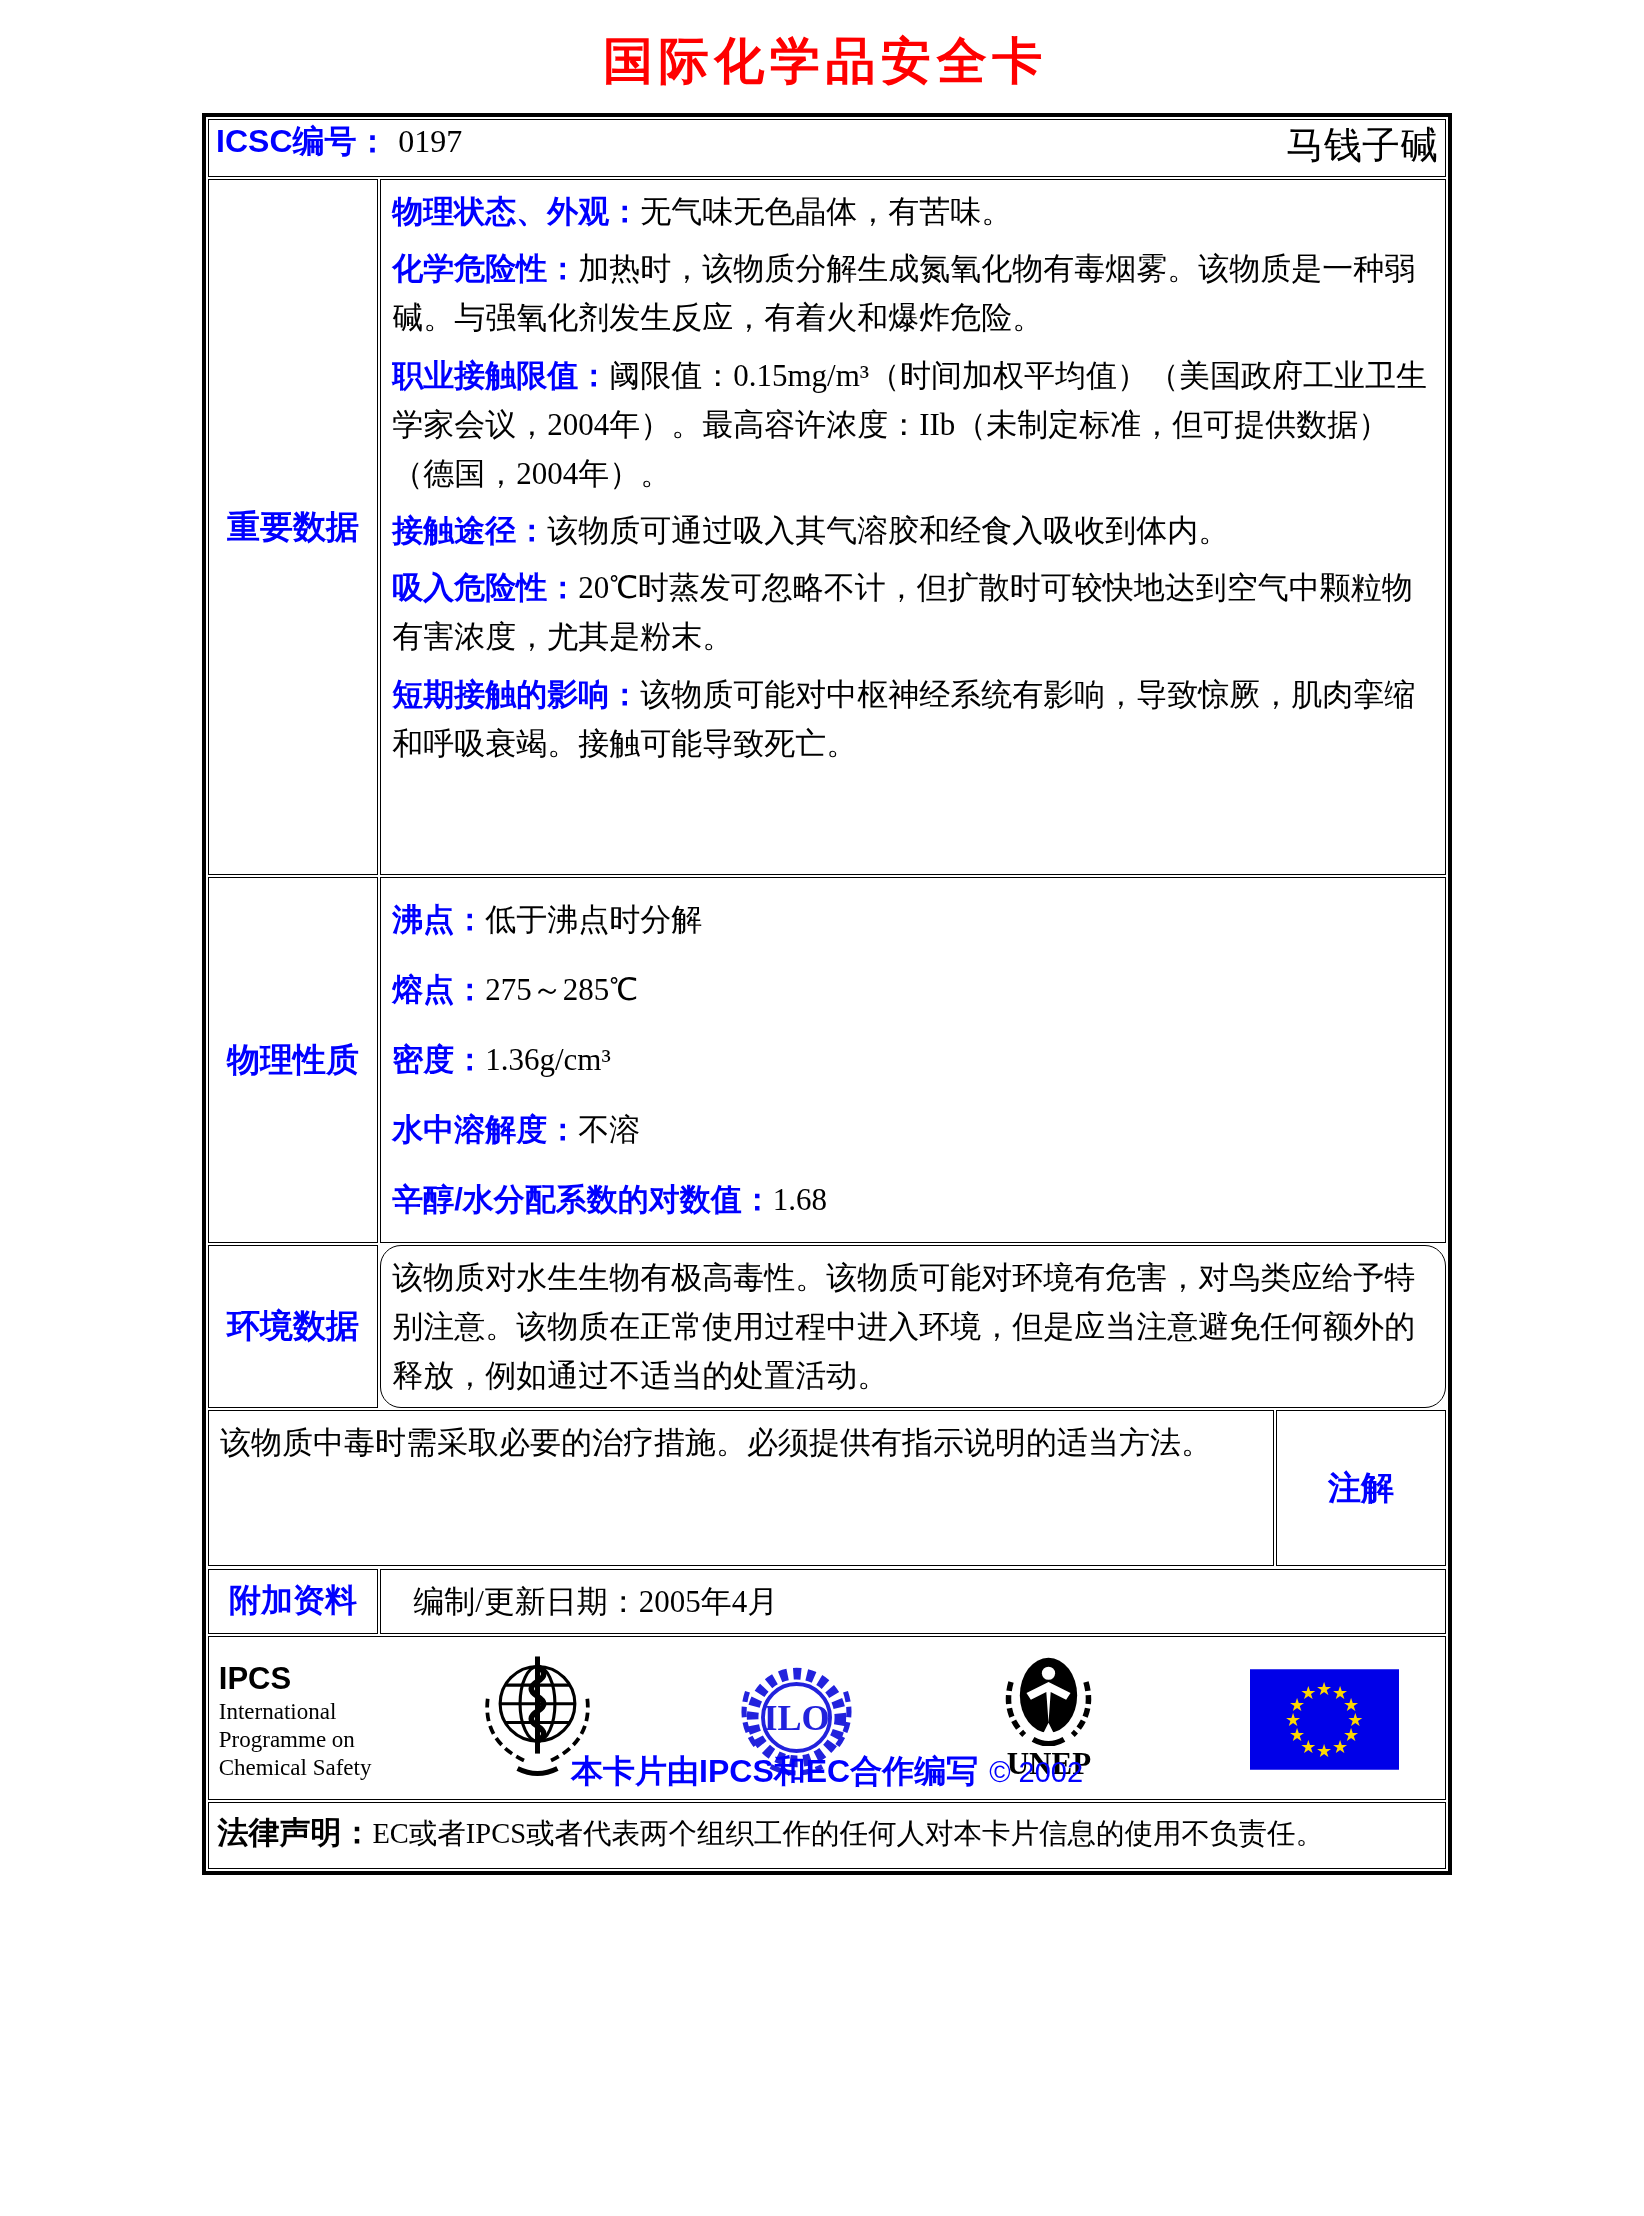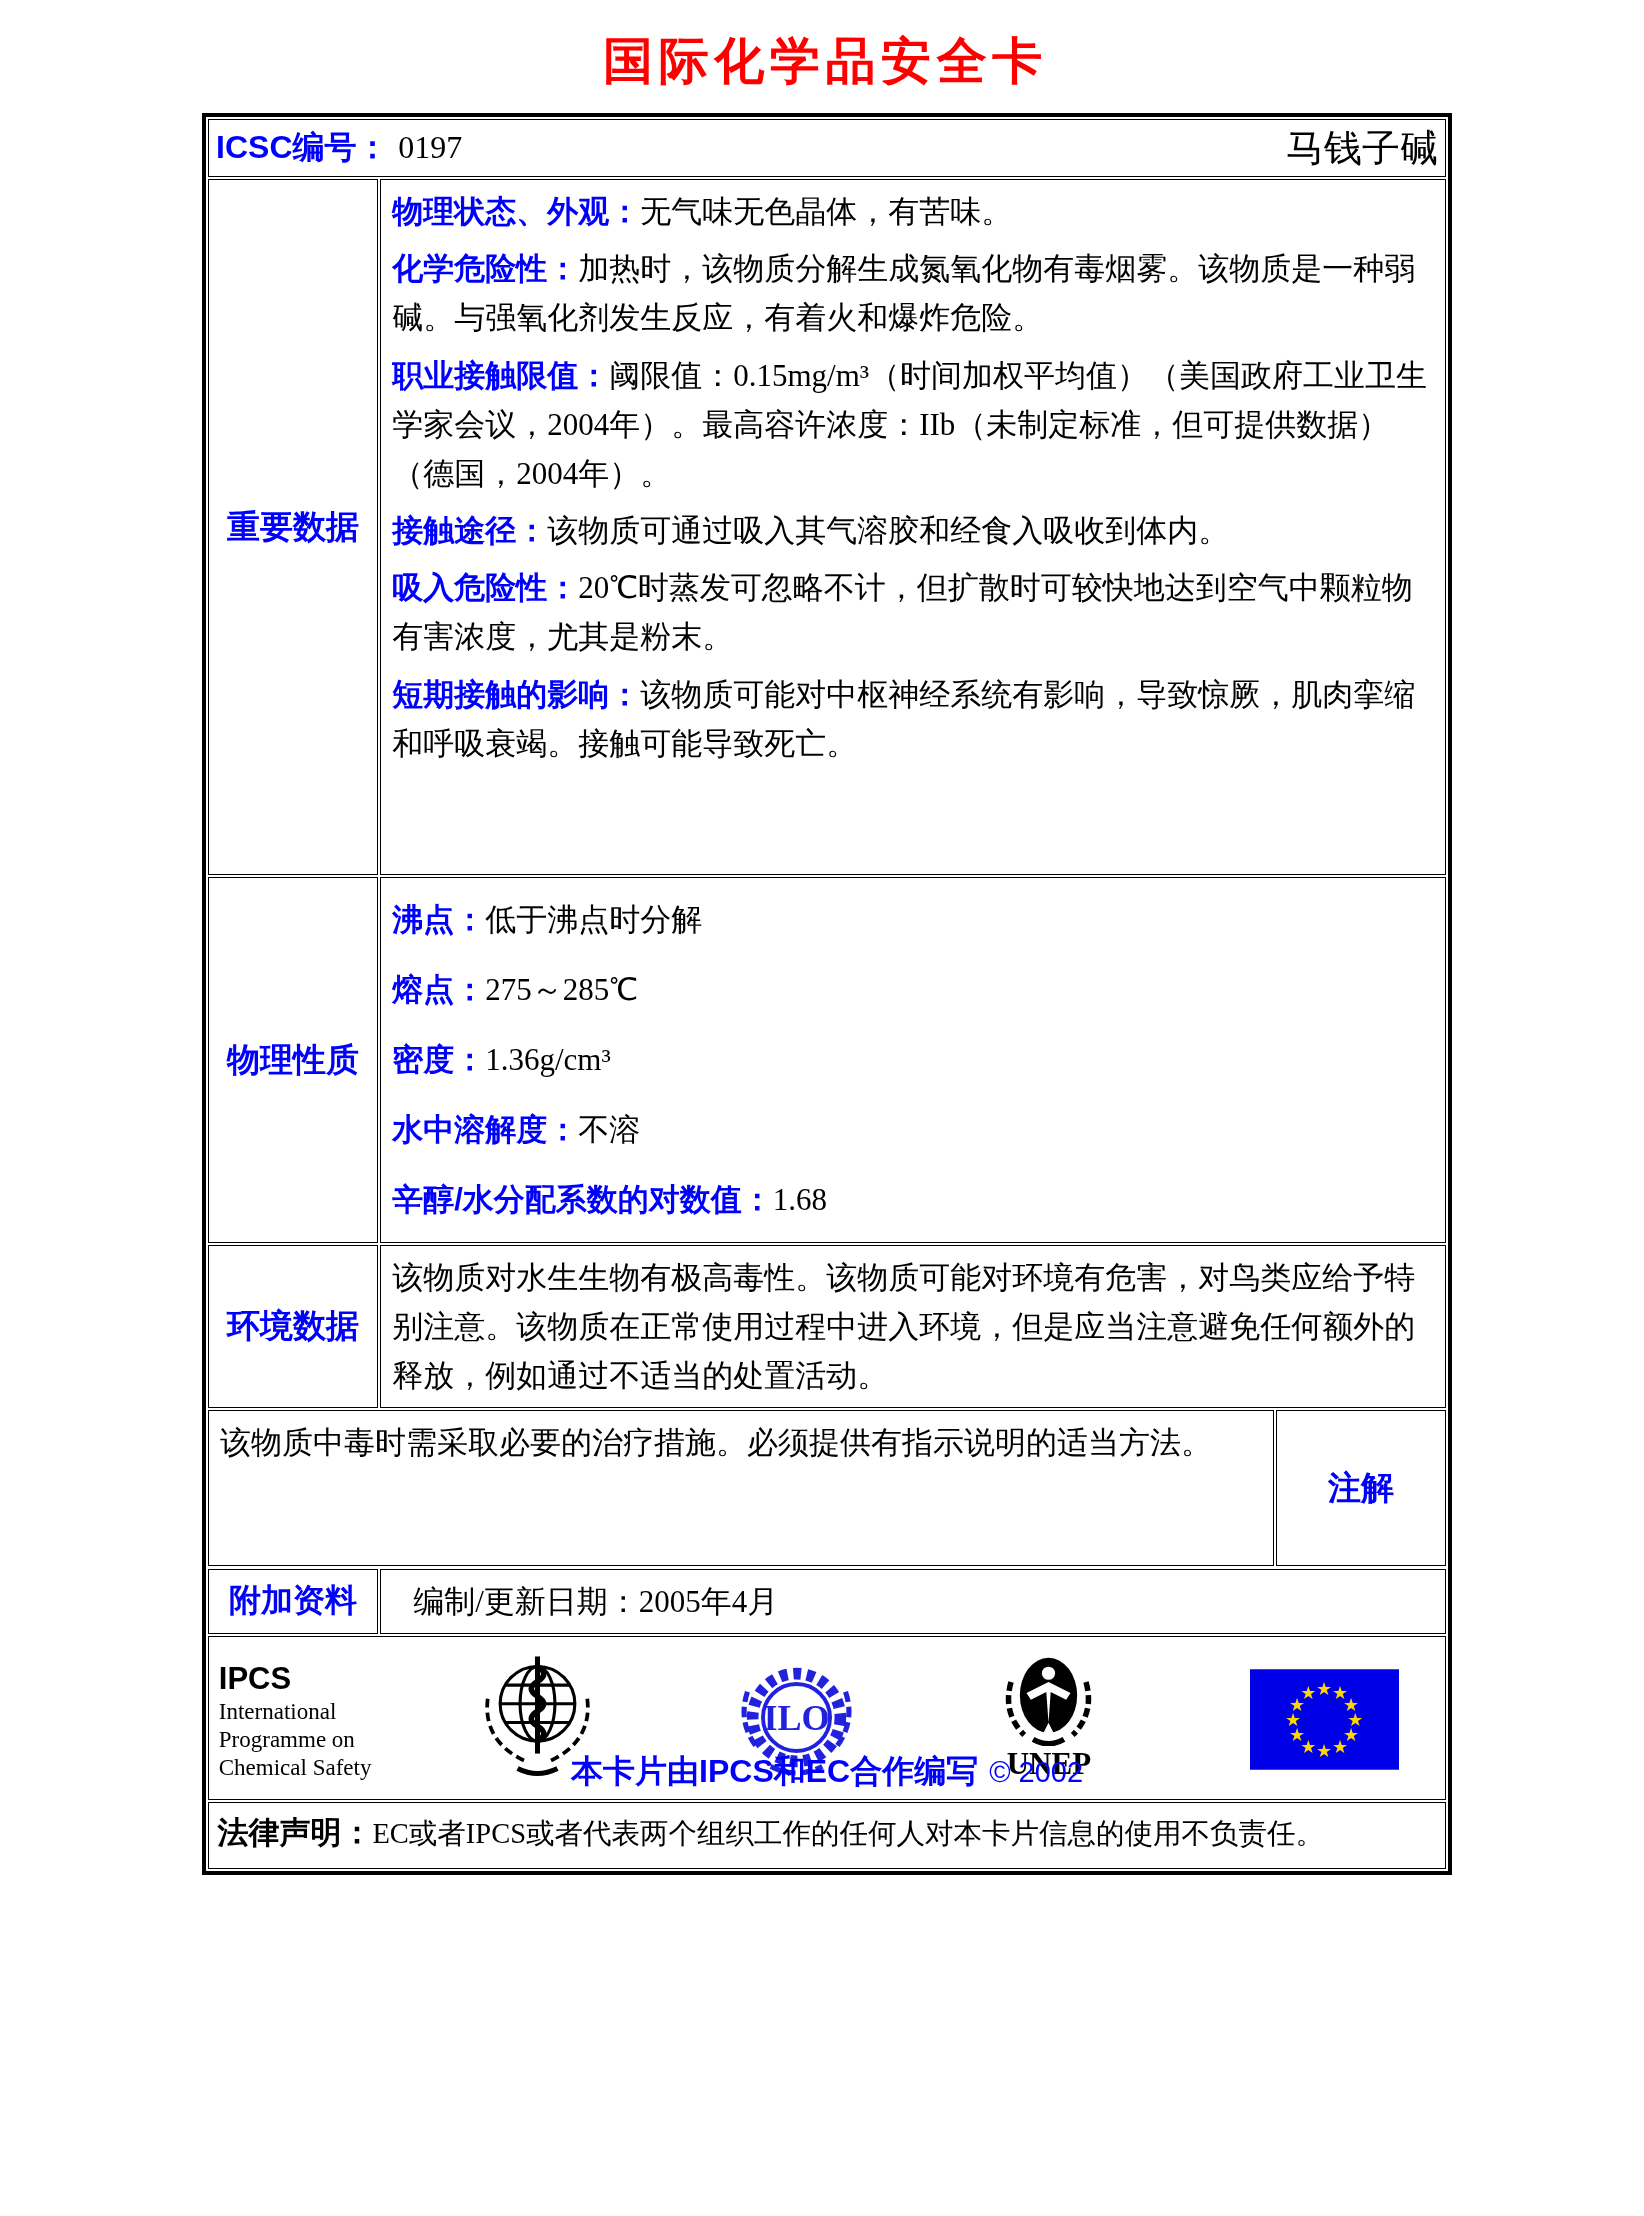--- a/index.html
+++ b/index.html
@@ -21,32 +21,32 @@
   .row { display: flex; gap: 2.1px; }
   .cell { border: 1.4px solid #000; background: #fff; box-sizing: border-box; }
   .full { flex: 1; }
   .label-cell {
     flex: 0 0 170px; display: flex; align-items: center; justify-content: center;
     color: #0000ff; font-family: "Liberation Sans", sans-serif; font-weight: bold;
     font-size: 33px; text-align: center;
   }
   .content-cell { flex: 1; padding: 7px 11px; font-size: 31px; line-height: 49px; }
   .header-cell {
-    display: flex; justify-content: space-between; align-items: center;
+    display: flex; justify-content: space-between; 
     height: 58px; padding: 0 7px; font-size: 32px;
   }
   .icsc-label { color: #0000ff; font-family: "Liberation Sans", sans-serif; font-weight: bold; }
   .icsc-number { margin-left: 9.7px; }
   .chem-name { font-size: 38px; }
   .lbl { color: #0000ff; font-family: "Liberation Sans", sans-serif; font-weight: bold; }
   .para { margin: 0 0 8.3px 0; }
   .imp { min-height: 696px; }
   .phys { min-height: 336px; }
   .prop-line { line-height: 70px; }
-  .env { min-height: 148px; }
+  .env { min-height: 148px; border-radius: 21px; }
   .notes { min-height: 156px; }
   .addl { min-height: 47px; display: flex; align-items: center; padding-left: 32px; }
   .addl-label { font-size: 32px; }
   .logo-cell {
     position: relative; min-height: 164px; padding: 12.5px 7px 7px 9.7px;
     display: flex; align-items: flex-start;
   }
   .ipcs-block { font-family: "Liberation Sans", sans-serif; line-height: 28px; margin-top: 9.7px; }
   .ipcs-acronym { font-size: 31px; font-weight: bold; line-height: 39px; }
   .ipcs-line { font-size: 23px; font-family: Liberation Serif, serif; }

